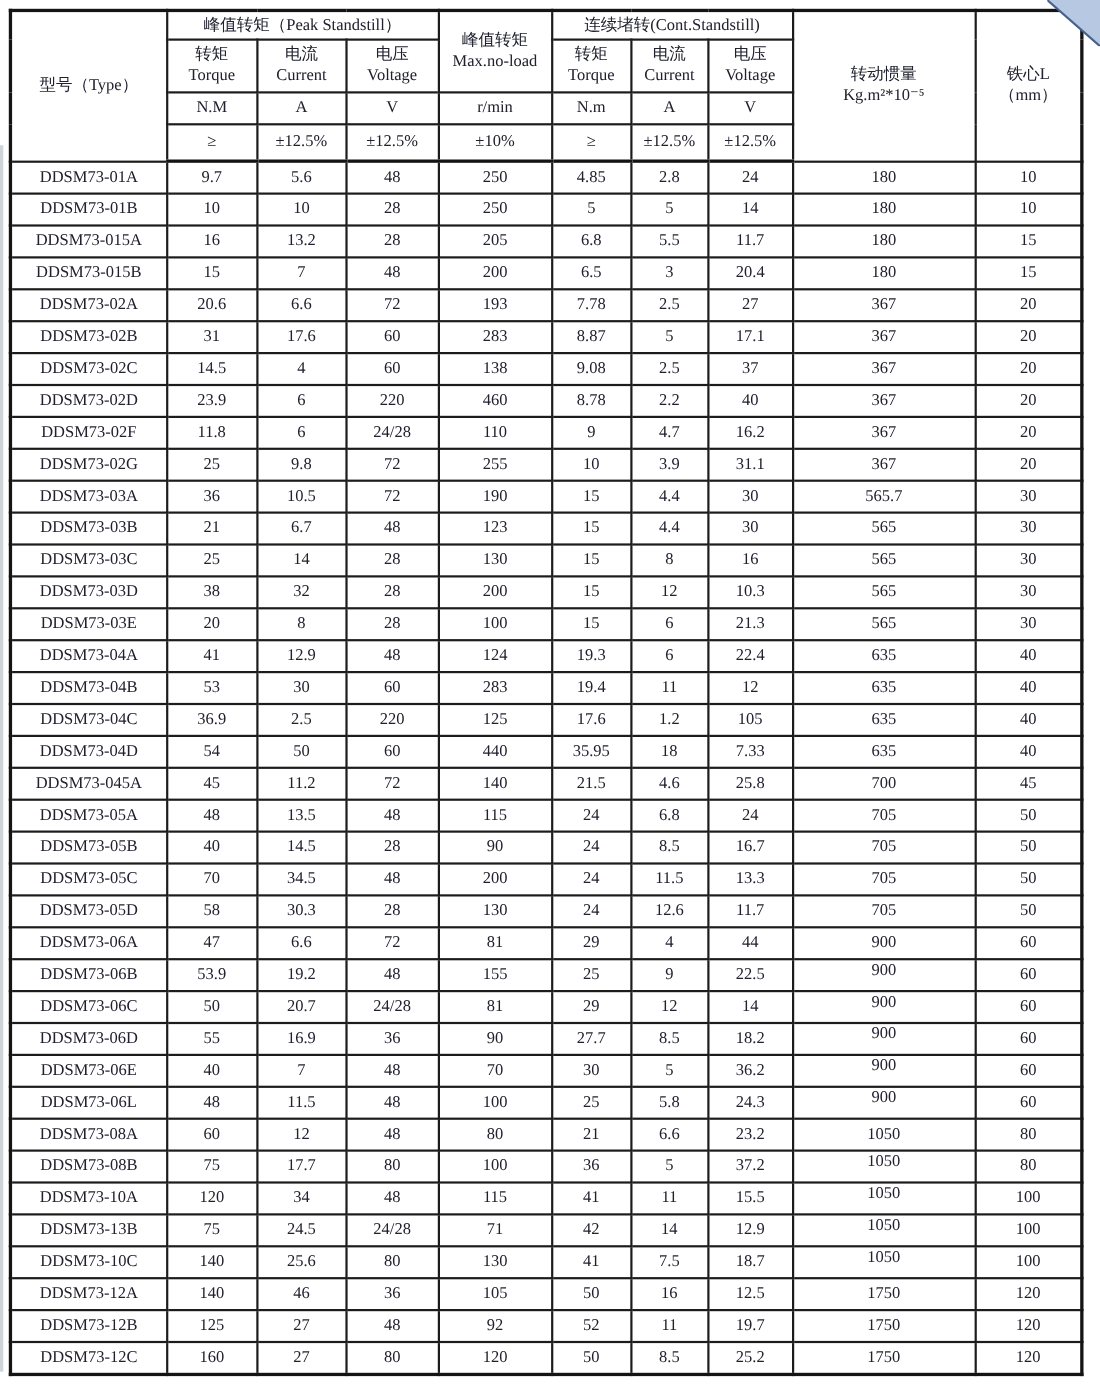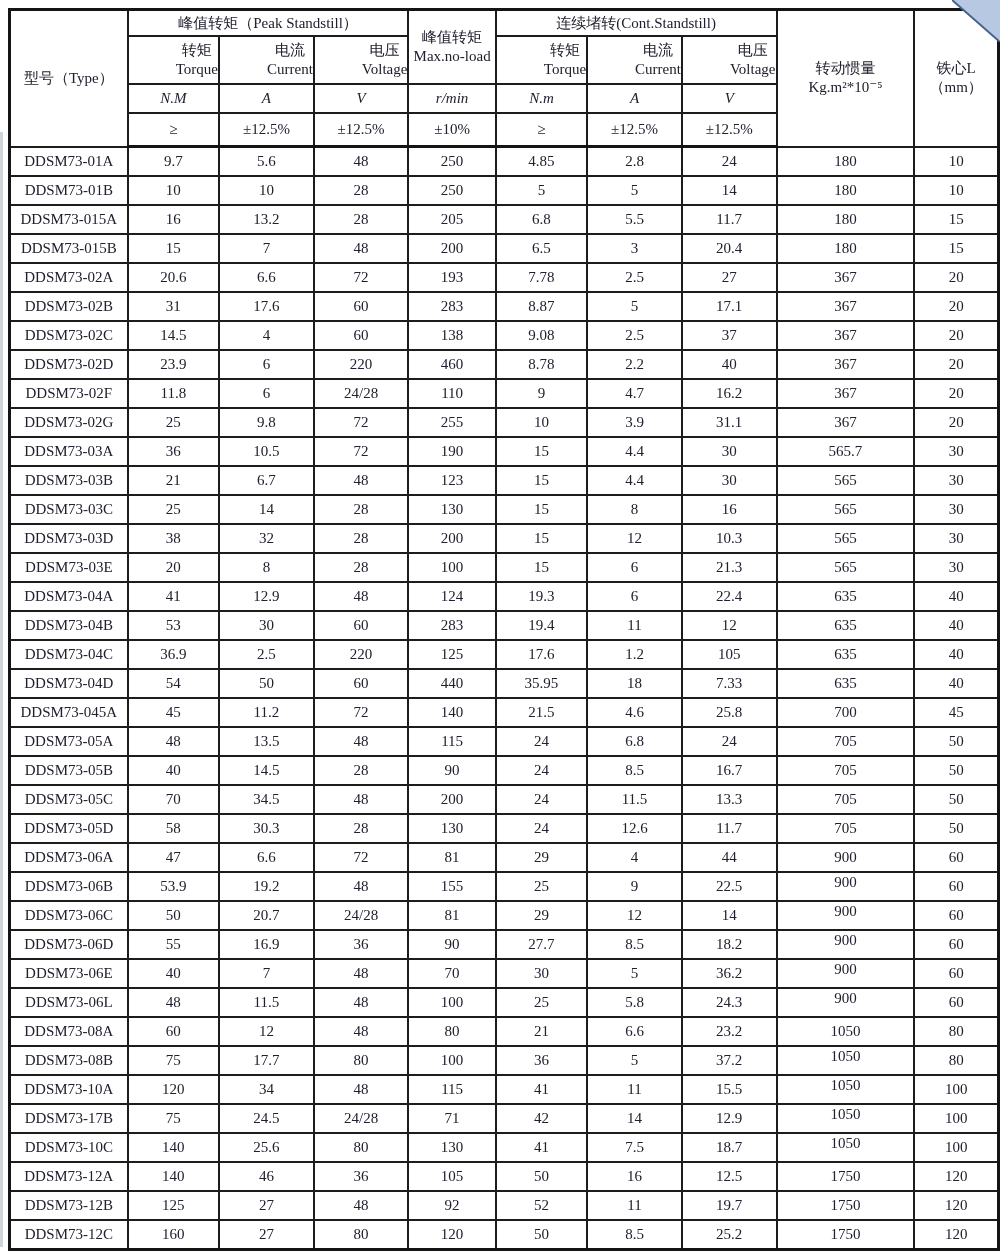--- a/index.html
+++ b/index.html
@@ -14,22 +14,22 @@
     border-collapse:collapse;table-layout:fixed;
     border:3px solid #141414;
   }
   table.spec td{
     border:2px solid #1c1c1c;
     text-align:center;vertical-align:middle;
     font-size:15px;padding:0;overflow:hidden;
     line-height:1.25;
   }
   tr.h1 td{height:24px;font-size:15px;}
-  tr.h2 td{height:46px;padding-left:47px;}
-  tr.h3 td{height:27px;font-style:italic;}
+  tr.h2 td{height:46px;}
+  tr.h3 td{height:27px;}
   tr.h4 td{height:31px;border-bottom:3px solid #141414;}
   tbody.data td{height:27px;}
   td.c-type{text-align:left;padding-left:12px;}
   td.c-inertia, td.c-core{vertical-align:bottom;padding-bottom:3px;}
   td.c-inertia.raised{vertical-align:top;padding-top:0;padding-bottom:0;}
   .hdr-type{text-align:left;padding-left:12px;}
   .two-line div{line-height:1.3;}
   .corner-fold{position:absolute;top:0;right:0;width:48px;height:42px;z-index:5;}
 </style>
 </head>
@@ -510,21 +510,21 @@
         <td>34</td>
         <td>48</td>
         <td>115</td>
         <td>41</td>
         <td>11</td>
         <td>15.5</td>
         <td class="c-inertia raised">1050</td>
         <td class="c-core">100</td>
       </tr>
       <tr>
-        <td class="c-type">DDSM73-17B</td>
+        <td class="c-type">DDSM73-13B</td>
         <td>75</td>
         <td>24.5</td>
         <td>24/28</td>
         <td>71</td>
         <td>42</td>
         <td>14</td>
         <td>12.9</td>
         <td class="c-inertia raised">1050</td>
         <td class="c-core">100</td>
       </tr>

